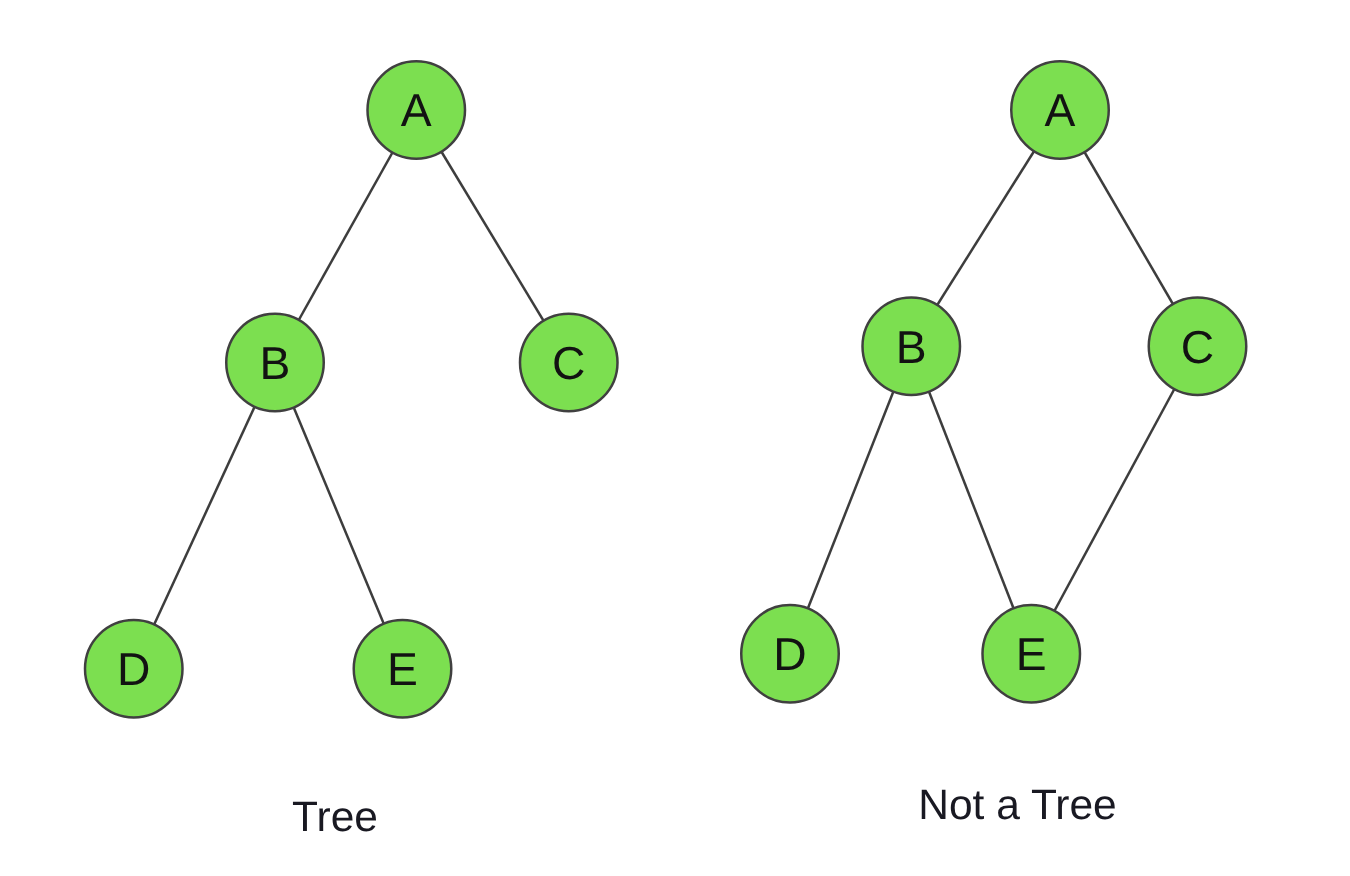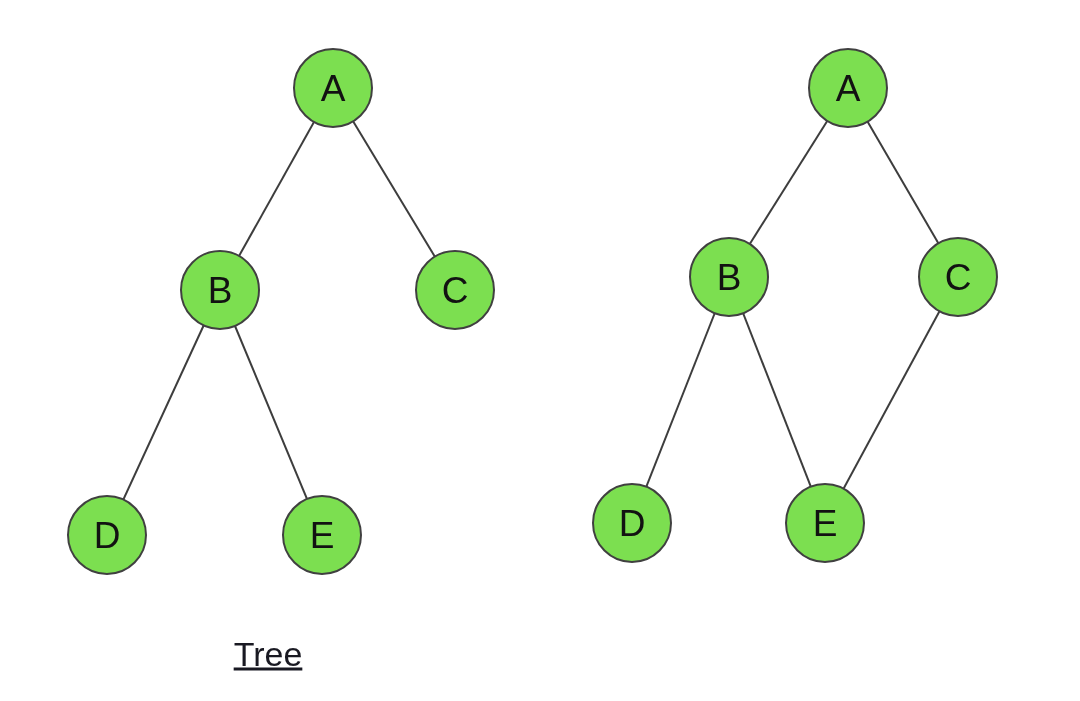--- a/index.html
+++ b/index.html
@@ -67,14 +67,15 @@
         <circle cx="729" cy="277" r="39" fill="#7cdf50" stroke="#404040" stroke-width="2"></circle>
         <text x="729" y="290" text-anchor="middle" class="node-label-text">B</text>
         <circle cx="958" cy="277" r="39" fill="#7cdf50" stroke="#404040" stroke-width="2"></circle>
         <text x="958" y="290" text-anchor="middle" class="node-label-text">C</text>
         <circle cx="632" cy="523" r="39" fill="#7cdf50" stroke="#404040" stroke-width="2"></circle>
         <text x="632" y="536" text-anchor="middle" class="node-label-text">D</text>
         <circle cx="825" cy="523" r="39" fill="#7cdf50" stroke="#404040" stroke-width="2"></circle>
         <text x="825" y="536" text-anchor="middle" class="node-label-text">E</text>
       </g>
     </svg>
-  <div class="caption" style="left: 268px; top: 654px; text-decoration: underline;">Tree</div>
+  <div class="caption" style="left: 268px; top: 654px;">Tree</div>
+  <div class="caption" style="left: 814px; top: 645px;">Not a Tree</div>
 </div>
 
 </body></html>

